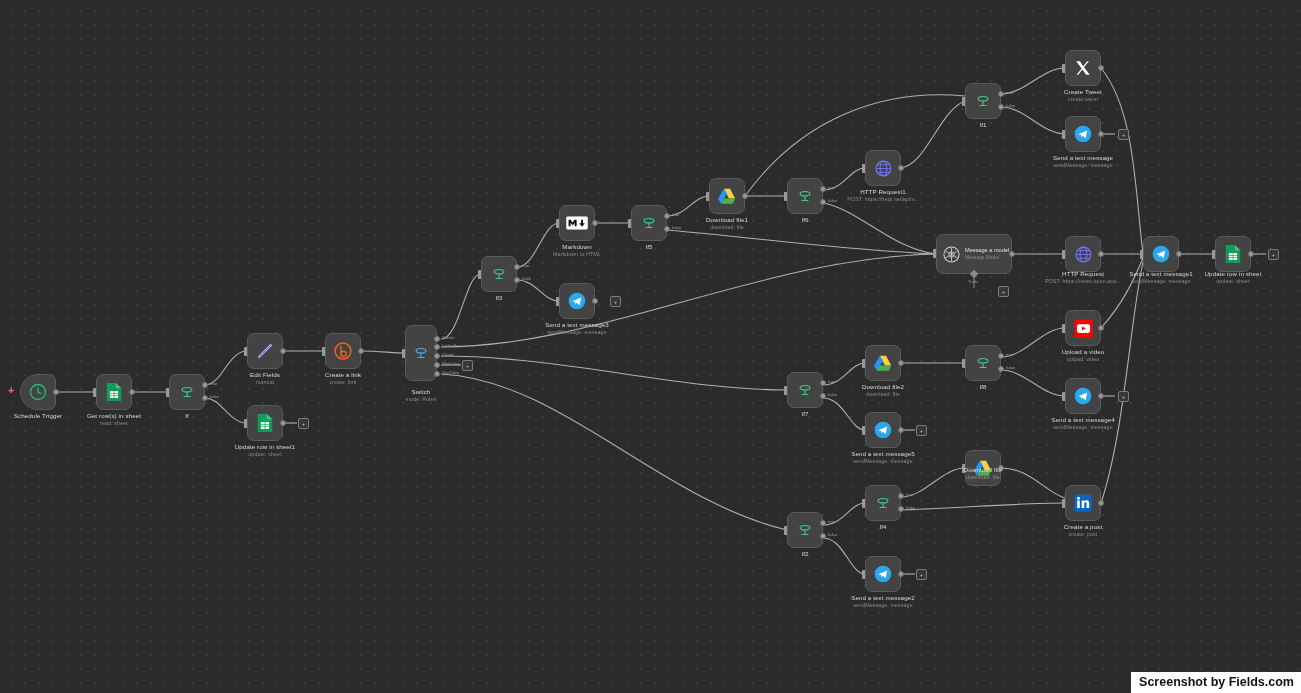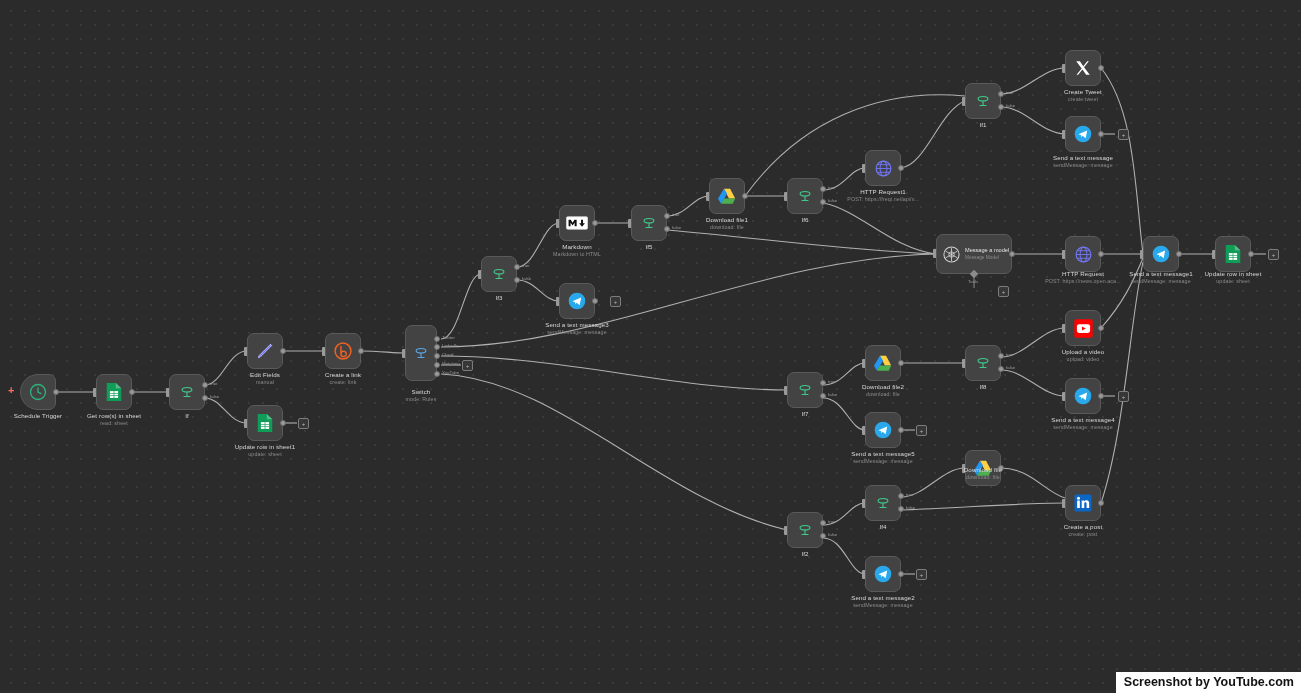--- a/index.html
+++ b/index.html
@@ -676,14 +676,14 @@
       <circle cx="6.6" cy="6.4" r="1.8" fill="#fff"></circle>
       <path d="M10.4 18 L10.4 9 L13.4 9 L13.4 10.3 C14 9.3 15.2 8.8 16.4 8.8 C18.3 8.8 19.4 10 19.4 12.3 L19.4 18 L16.3 18 L16.3 12.8 C16.3 11.6 15.8 11 14.9 11 C14 11 13.5 11.7 13.5 12.8 L13.5 18 Z" fill="#fff"></path>
     </svg>
   </div>
   <div class="port" style="left:1098px;top:500px;"></div>
   <div class="lbl" style="left:1083px;top:523px;width:110px;">
     <span>Create a post</span>
     <span class="sub">create: post</span>
   </div>
 
-  <div id="watermark">Screenshot by YouTube.com</div>
+  <div id="watermark">Screenshot by Fields.com</div>
 </div>
 
 </body></html>

